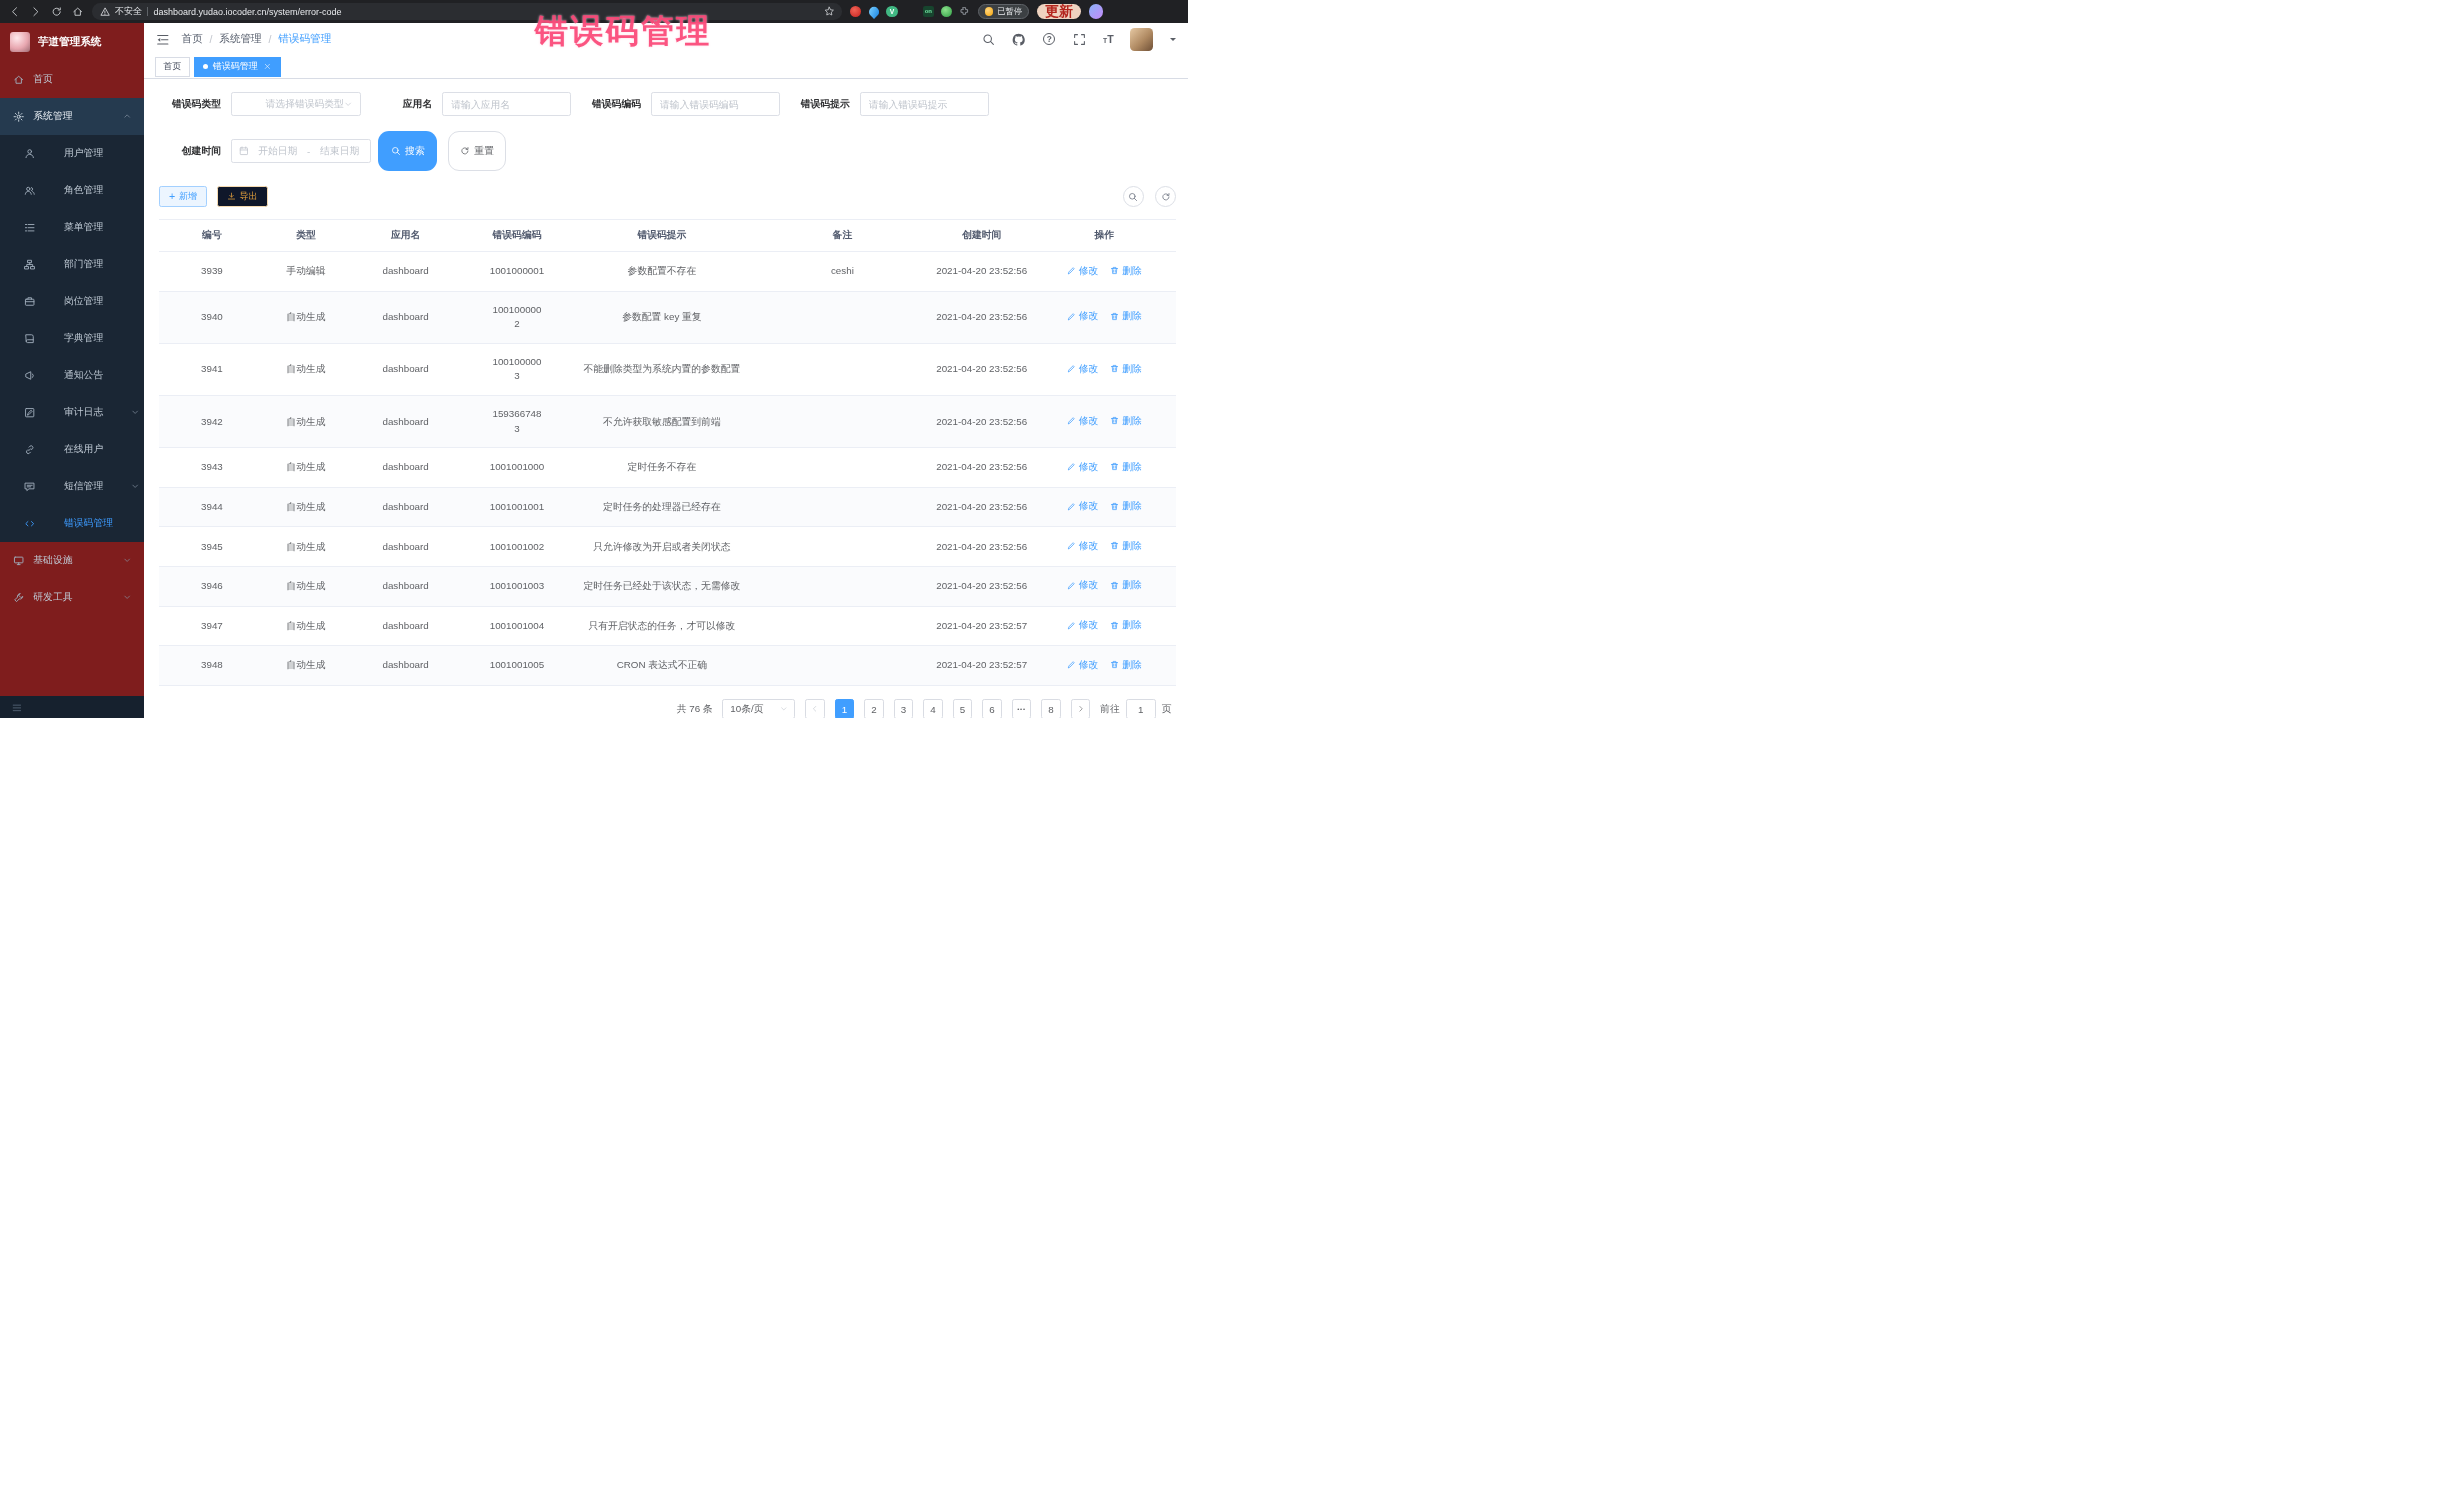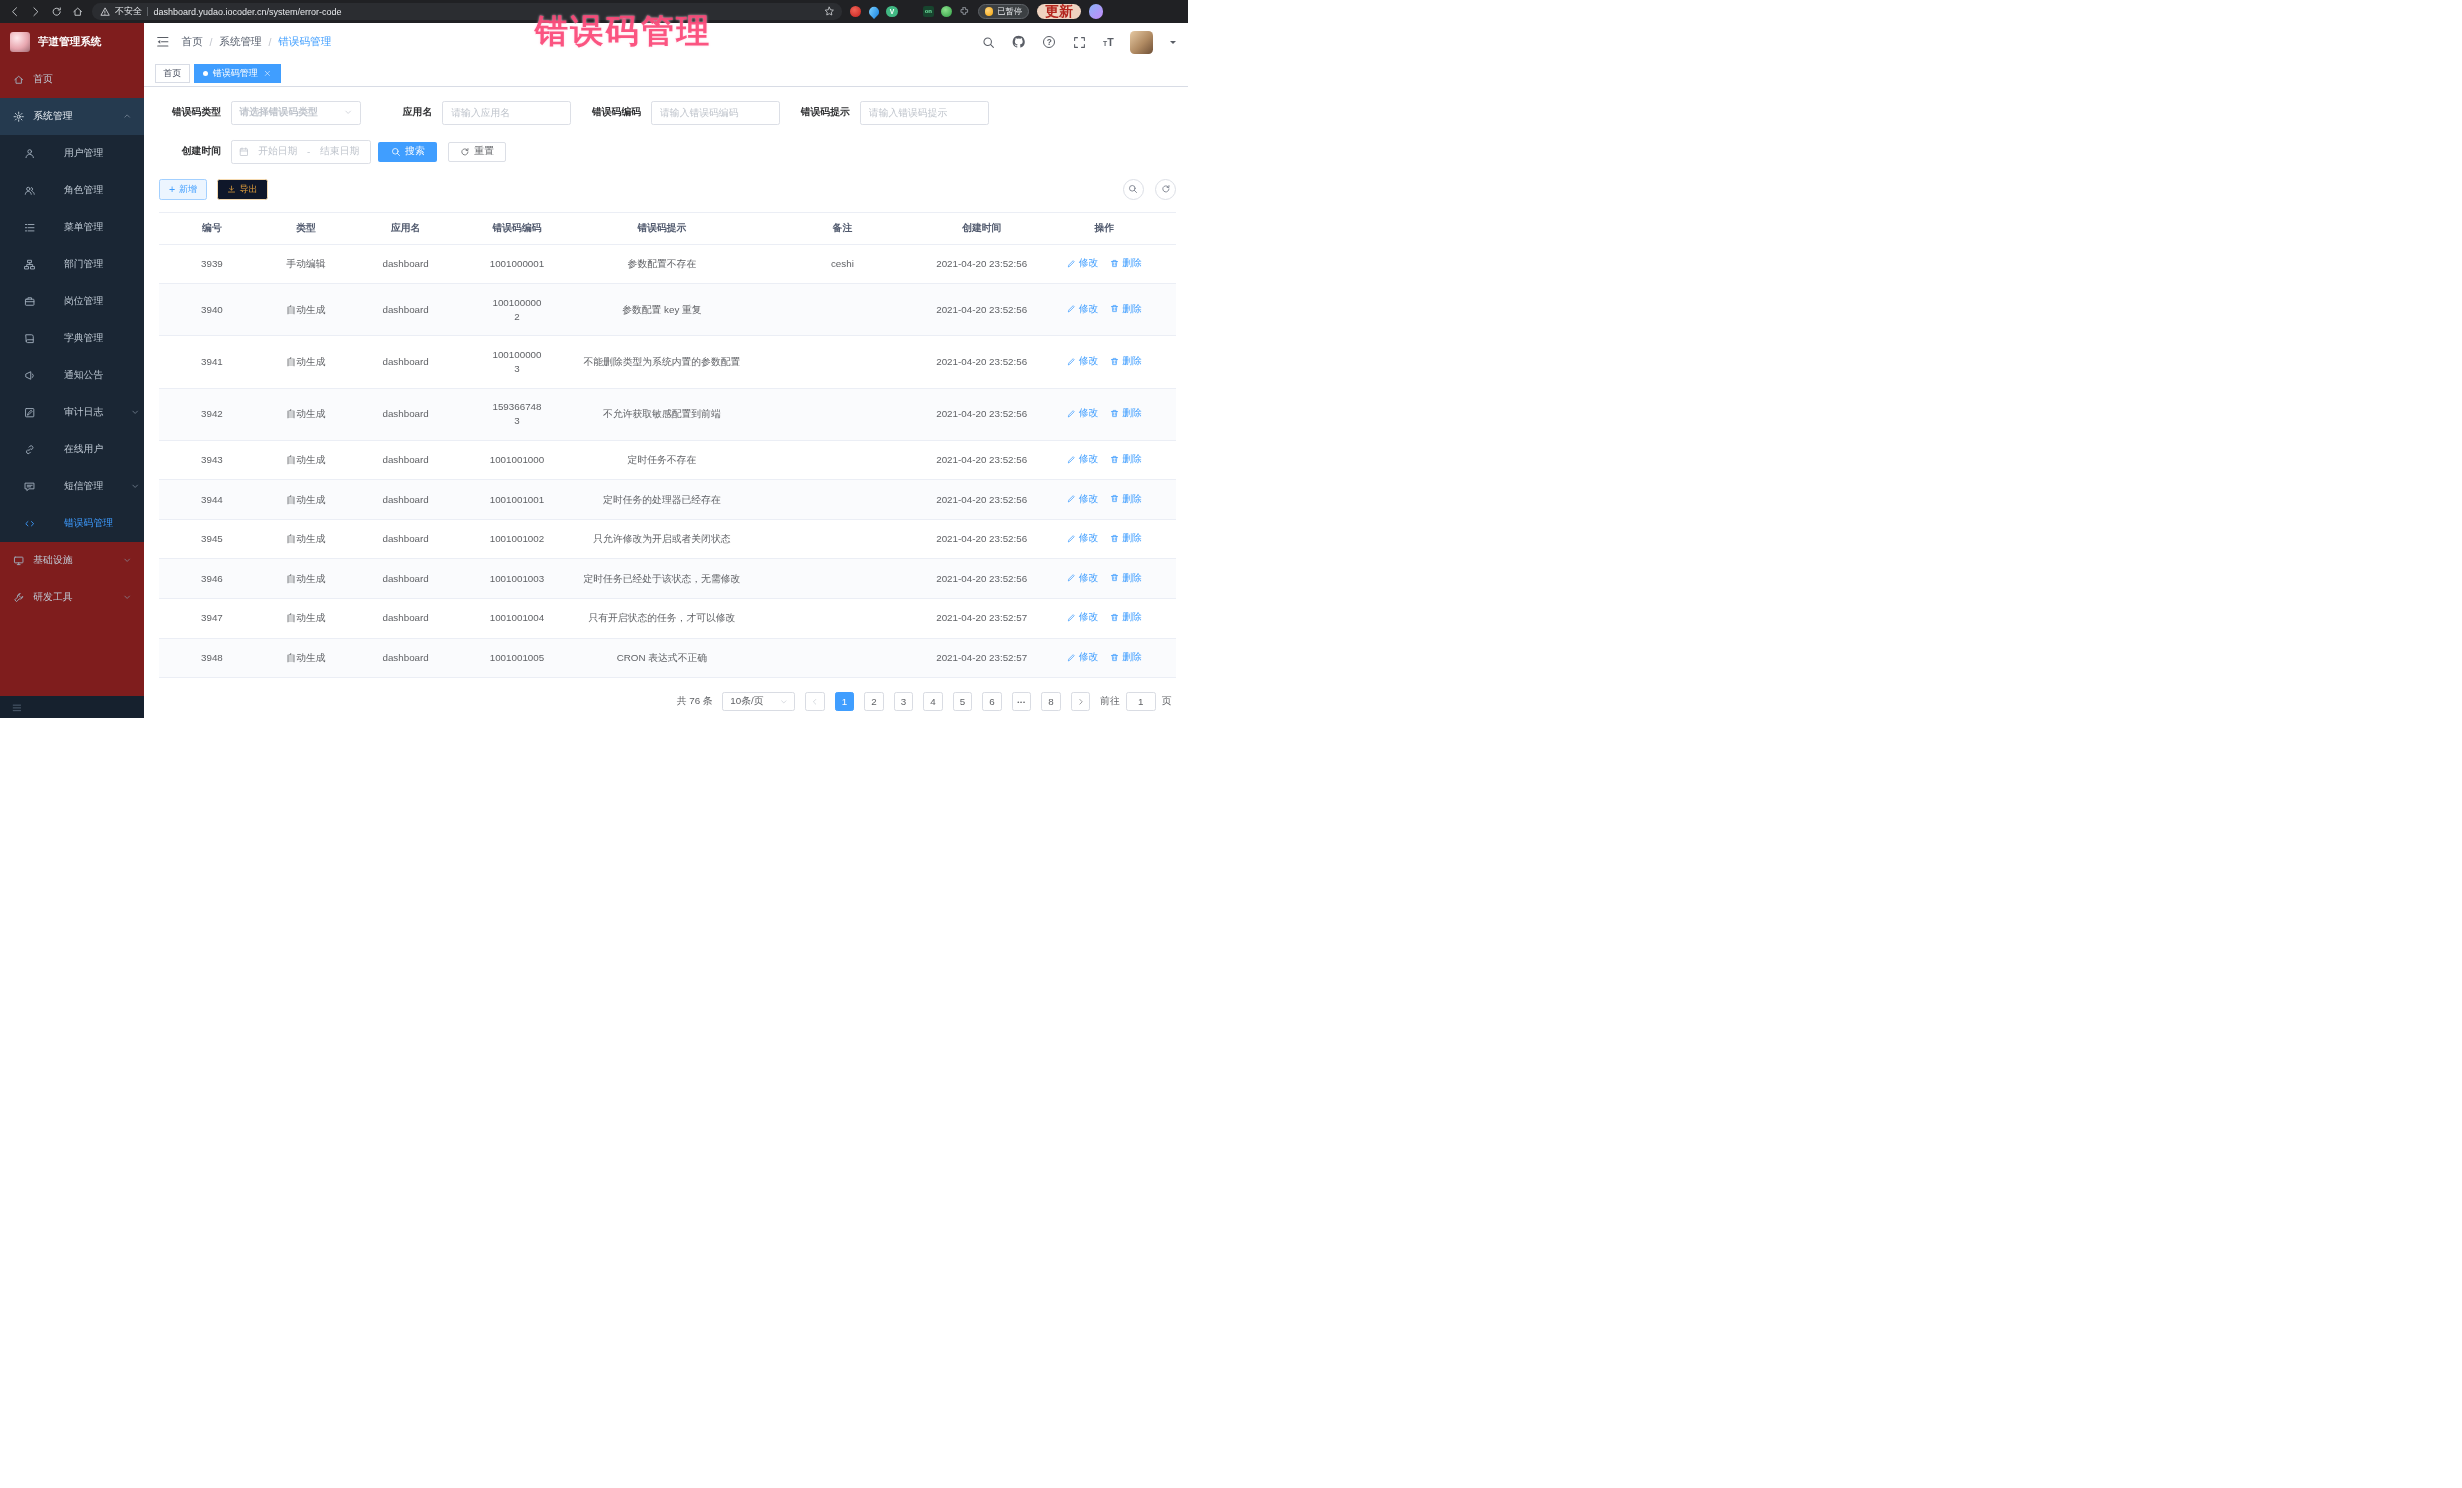--- a/index.html
+++ b/index.html
@@ -83,29 +83,29 @@
   
   .content { flex:1; padding:13.6px 12px 0 15px; background:#fff; display:flex; flex-direction:column; }
 
   .frow { display:flex; align-items:center; margin-bottom:15px; }
   .fitem { display:flex; align-items:center; }
   .flabel { font-weight:bold; color:#303133; margin-right:9.8px; white-space:nowrap; }
   .flabel.w82 { width:62px; text-align:right; }
   .ctl { height:24px; border:0.8px solid #dcdfe6; border-radius:2.3px; background:#fff; font-size:9.8px; color:#606266; }
   input.ctl { padding:0 8.3px; outline:none; }
   input.ctl::placeholder { color:#bfc4cc; }
-  .select { width:130px; display:flex; align-items:center; justify-content:space-between; padding:0 7.6px; cursor:pointer;font-weight:bold; }
+  .select { width:130px; display:flex; align-items:center; justify-content:flex-end; padding:0 7.6px; cursor:pointer; }
   .select .ph { color:#bfc4cc; }
   .select .sel-caret { color:#c0c4cc; }
   .txt183 { width:129px; }
   .date-range { width:140px; display:flex; align-items:center; gap:6px; padding:0 6.8px; cursor:pointer; }
   .date-range .cal { color:#c0c4cc; }
   .date-range .ph { color:#bfc4cc; flex:1; text-align:center; }
   .date-range .dash { color:#bfc4cc; }
-  .btn { height:20px; border-radius:2px; display:inline-flex; align-items:center; gap:4.5px; padding:0 11.4px; font-size:9.8px; cursor:pointer; border:0.8px solid transparent; white-space:nowrap; }
+  .btn { height:40px; border-radius:11px; display:inline-flex; align-items:center; gap:4.5px; padding:0 11.4px; font-size:9.8px; cursor:pointer; border:0.8px solid transparent; white-space:nowrap; }
   .btn-search { background:#409eff; color:#fff; margin-left:7.6px; }
   .btn-reset { background:#fff; border-color:#dcdfe6; color:#606266; margin-left:10.6px; }
 
   .toolbar { display:flex; align-items:center; margin-bottom:12px; }
   .btn-mini { height:21px; border-radius:2.3px; display:inline-flex; align-items:center; gap:3.8px; padding:0 9px; font-size:9px; cursor:pointer; }
   .btn-add { background:#ecf5ff; border:0.8px solid #a3d0ff; color:#409eff; }
   .btn-add .plus { font-size:10.6px; line-height:1; }
   .btn-export { background:#0f172a; border:0.8px solid #f5dab1; color:#e6a23c; margin-left:9.8px; }
   .tool-right { margin-left:auto; display:flex; gap:11.4px; }
   .circle-btn { width:21px; height:21px; border:0.8px solid #dcdfe6; border-radius:50%; background:#fff; display:flex; align-items:center; justify-content:center; color:#6b7280; cursor:pointer; }

